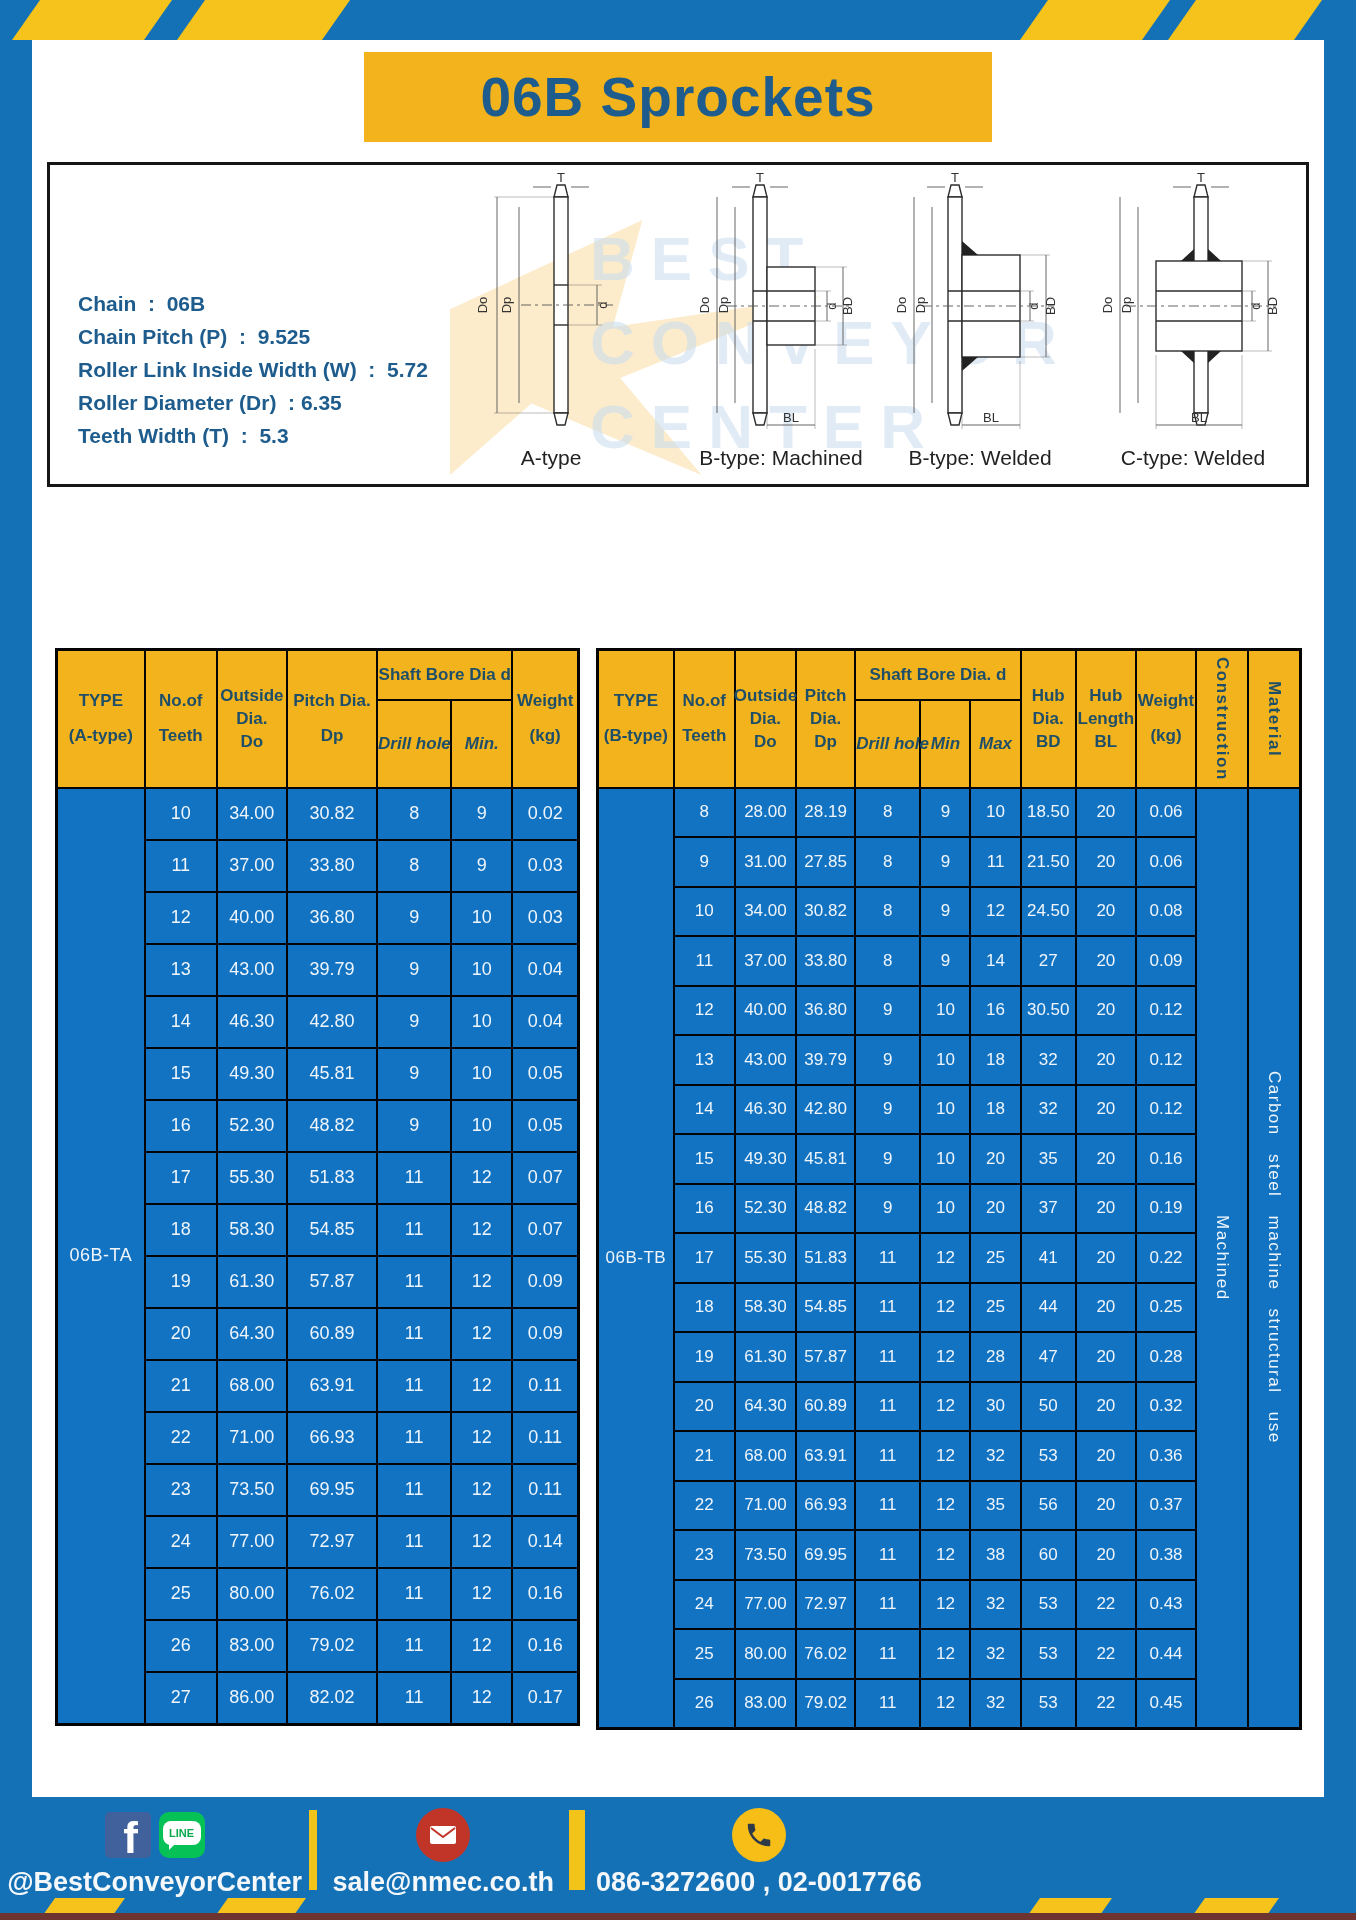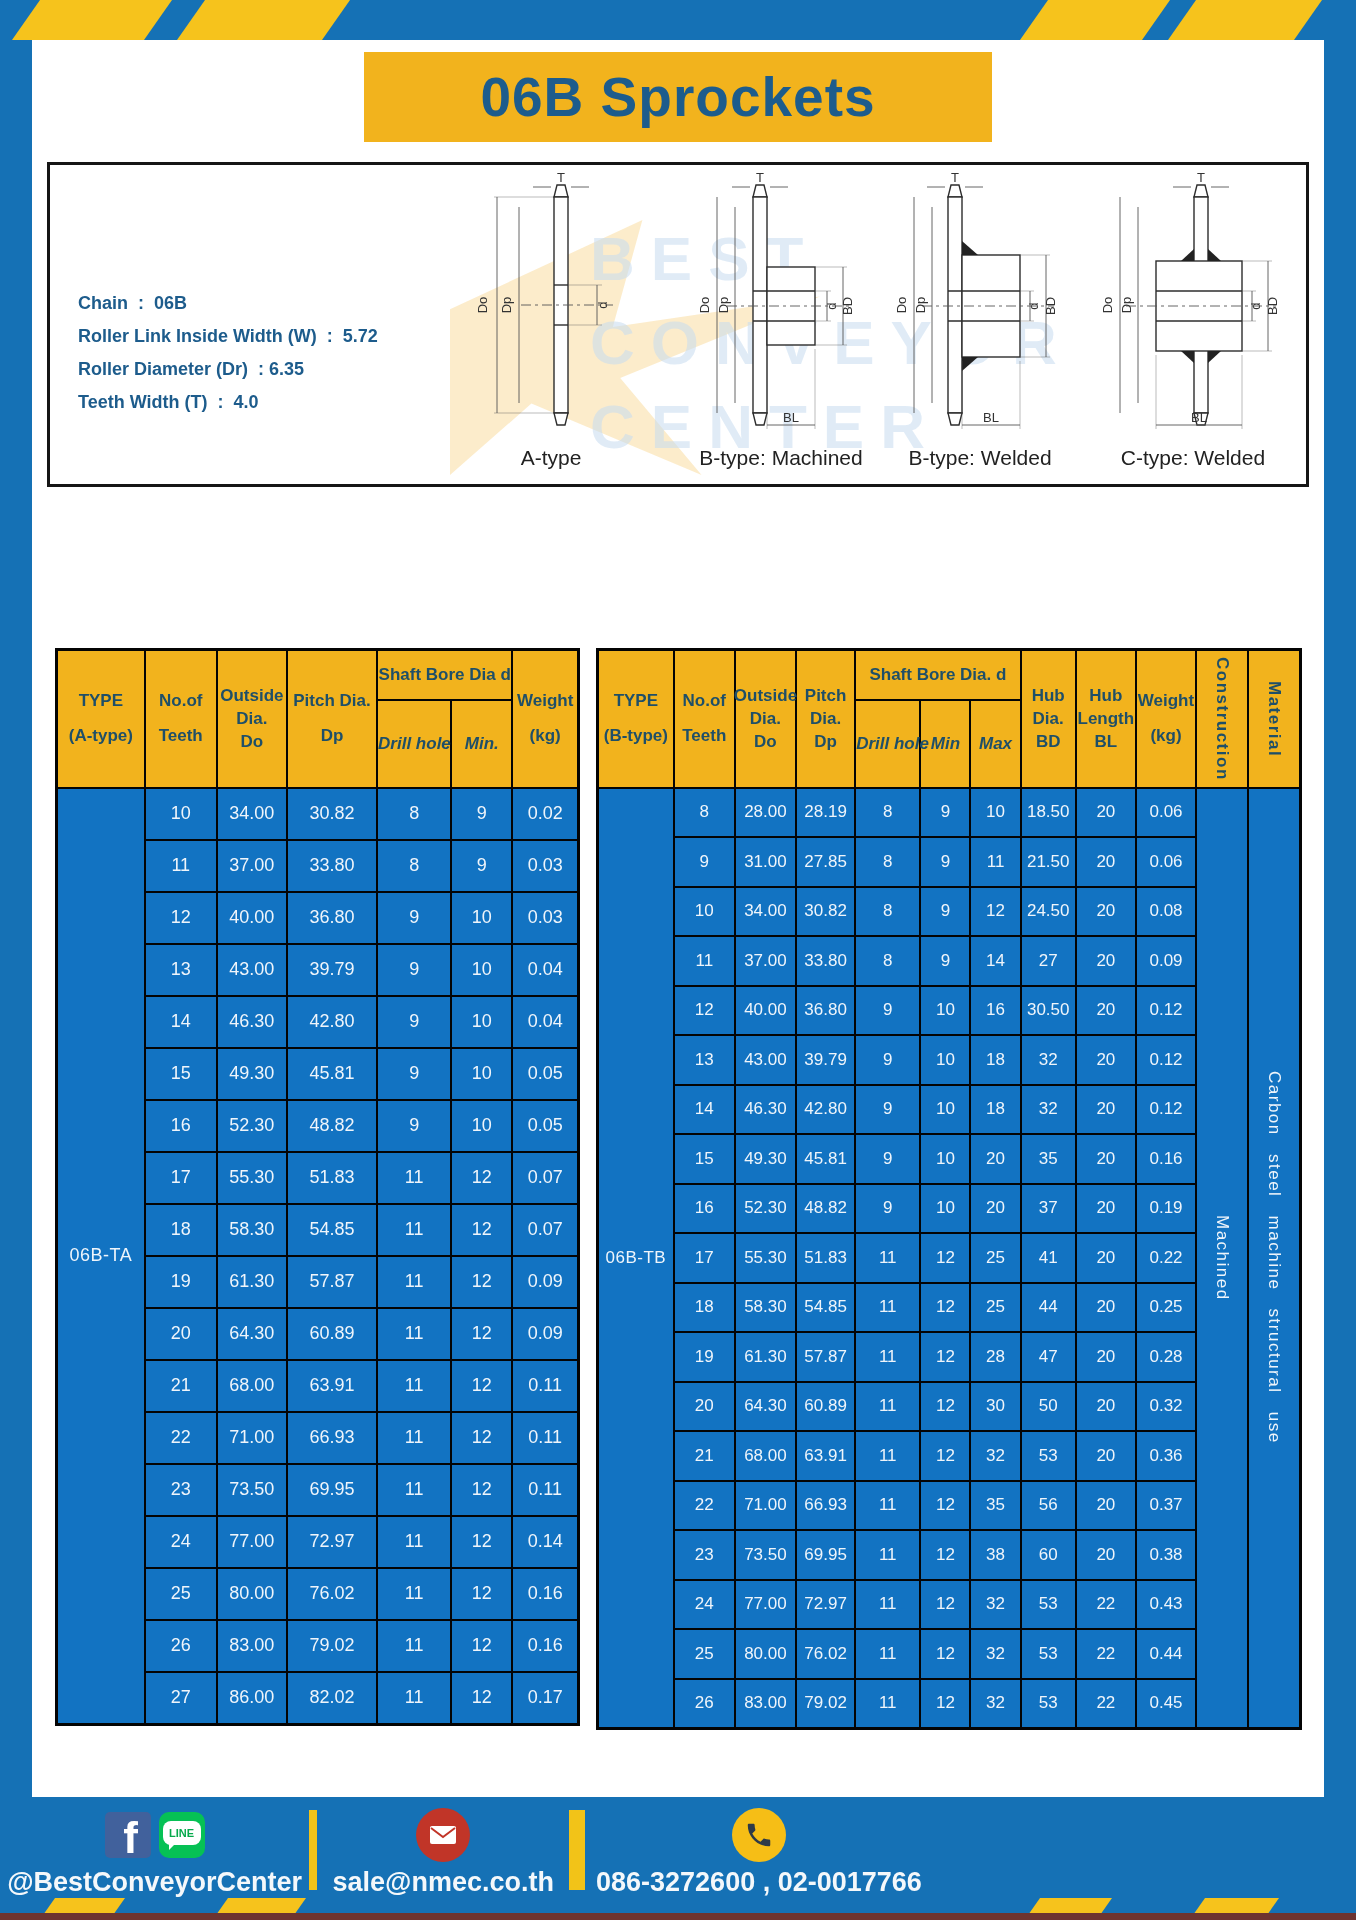--- a/index.html
+++ b/index.html
@@ -16,21 +16,21 @@
   .banner{position:absolute;left:50%;top:52px;transform:translateX(-50%);width:628px;height:90px;
           background:#F2B31D;display:flex;align-items:center;justify-content:center;z-index:2;}
   .banner h1{margin:8px;font-size:55px;font-weight:bold;color:#1D5C8C;letter-spacing:1px;}
   
   .panel{position:absolute;left:47px;top:162px;width:1256px;height:319px;border:3px solid #161616;background:#fff;z-index:2;}
   .wm-swoosh{position:absolute;left:400px;top:55px;width:370px;height:255px;background:#F7CE77;opacity:.38;
              clip-path:polygon(0 35%,52% 0,44% 42%,100% 30%,46% 62%,68% 100%,22% 72%,0 100%);z-index:0;}
   .wm-text{position:absolute;left:540px;top:52px;z-index:0;color:#C7DCF0;opacity:.55;font-weight:bold;
            font-size:62px;letter-spacing:16px;line-height:84px;}
   .specs{position:absolute;left:28px;top:122px;z-index:1;}
-  .spec-line{font-size:18px;font-weight:bold;color:#1D5C8C;line-height:33px;white-space:pre;}
+  .spec-line{font-size:21px;font-weight:bold;color:#1D5C8C;line-height:33px;white-space:pre;}
   .fig{position:absolute;top:8px;margin:0;z-index:1;text-align:center;}
   .fig figcaption{font-size:21px;color:#222;margin-top:4px;}
   
   table.tbl{position:absolute;border-collapse:collapse;table-layout:fixed;z-index:2;border:3px solid #040404;}
   table.tbl th,table.tbl td{border:2px solid #040404;padding:0;text-align:center;vertical-align:middle;}
   table.tbl th{background:#F2B31D;color:#1F4F68;font-weight:bold;font-size:17px;}
   table.tbl td{background:#1273C2;color:#EFF5FB;font-size:18px;}
   .tblA{left:55px;top:648px;width:525px;}
   .tblB{left:596px;top:648px;width:706px;}
   .tblA tbody td{height:50px;}
@@ -80,23 +80,24 @@
   <section class="panel">
     <div class="wm-swoosh"></div>
     <div class="wm-text">
       <div>BEST</div>
       <div>CONVEYOR</div>
       <div>CENTER</div>
     </div>
 
     <div class="specs">
       <div class="spec-line">Chain  :  06B</div>
+      <div class="spec-line">Chain Pitch (P)  :  9.525</div>
       <div class="spec-line">Roller Link Inside Width (W)  :  5.72</div>
       <div class="spec-line">Roller Diameter (Dr)  : 6.35</div>
-      <div class="spec-line">Teeth Width (T)  :  4.0</div>
+      <div class="spec-line">Teeth Width (T)  :  5.3</div>
     </div>
 
     <figure class="fig" style="left:411px;width:180px;">
       <svg width="180" height="265" viewBox="0 0 180 265">
         <g stroke="#2d2d2d" stroke-width="1.4" fill="#fff">
           <path d="M96,12 L104,12 L107,24 L93,24 Z"></path>
           <rect x="93" y="24" width="14" height="216"></rect>
           <path d="M96,252 L104,252 L107,240 L93,240 Z"></path>
           <line x1="93" y1="112" x2="107" y2="112"></line>
           <line x1="93" y1="152" x2="107" y2="152"></line>

